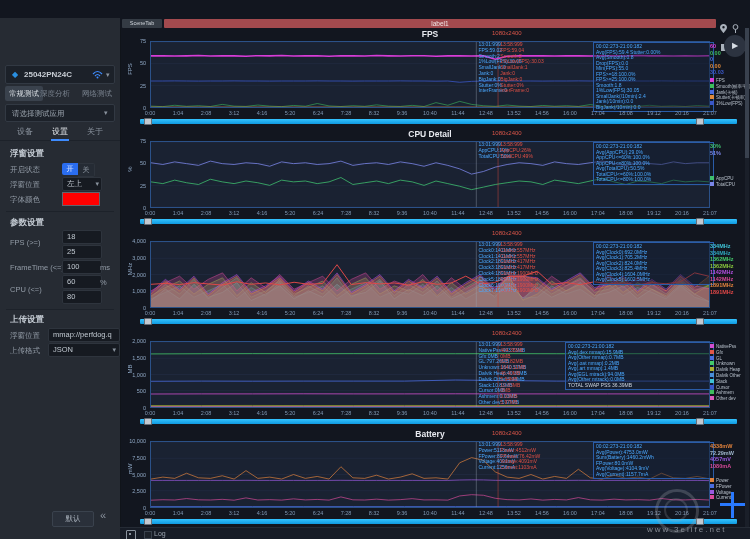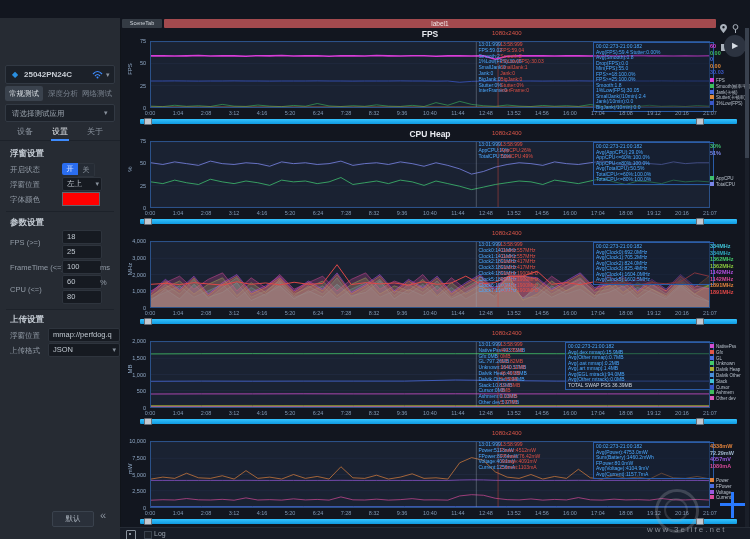--- a/index.html
+++ b/index.html
@@ -98,21 +98,21 @@
       <svg class="abs" style="left:86px;top:4px" width="11" height="9" viewBox="0 0 11 9">
         <path d="M1 4 Q5.5 -1 10 4" stroke="#3d8bff" stroke-width="1.2" fill="none"></path>
         <path d="M3 6 Q5.5 3 8 6" stroke="#3d8bff" stroke-width="1.2" fill="none"></path>
         <circle cx="5.5" cy="7.6" r="1" fill="#3d8bff"></circle>
       </svg>
       <span class="abs caret" style="left:100px;top:5px">▾</span>
     </div>
 
     <div class="abs modetabs">
       <div class="abs modetab on" style="left:0;width:38px">常规测试</div>
-      <div class="abs modetab" style="left:40px;width:36px">深度分析</div>
+      <div class="abs modetab" style="left:32px;width:36px">深度分析</div>
       <div class="abs modetab" style="left:74px;width:36px">网络测试</div>
     </div>
 
     <div class="abs navtabs">
       <div class="abs navtab" style="left:10px"><span>设备</span></div>
       <div class="abs navtab on" style="left:45px"><span>设置</span><u></u></div>
       <div class="abs navtab" style="left:80px"><span>关于</span></div>
     </div>
 
     <div class="abs appdrop">
@@ -268,21 +268,21 @@
         <div class="xtick" style="position:absolute;left:467px;">17:04</div>
         <div class="xtick" style="position:absolute;left:495px;">18:08</div>
         <div class="xtick" style="position:absolute;left:523px;">19:12</div>
         <div class="xtick" style="position:absolute;left:551px;">20:16</div>
         <div class="xtick" style="position:absolute;left:579px;">21:07</div>
         <div class="sbar" style="position:absolute;"></div>
         <div class="shandle" style="position:absolute;left:24px;"></div>
         <div class="shandle" style="position:absolute;left:576px;"></div>
       </div>
       <div class="chart-row abs" style="position:absolute;left:120px;top:128px;width:630px;height:100px;">
-        <div class="ctitle" style="position:absolute;">CPU Heap</div>
+        <div class="ctitle" style="position:absolute;">CPU Detail</div>
         <div class="cres" style="position:absolute;">1080x2400</div>
         <div class="cunit" style="position:absolute;">%</div>
         <div class="ytick" style="position:absolute;left:0;top:10px;">75</div>
         <div class="ytick" style="position:absolute;left:0;top:32.33333333333333px;">50</div>
         <div class="ytick" style="position:absolute;left:0;top:54.666666666666664px;">25</div>
         <div class="ytick" style="position:absolute;left:0;top:77px;">0</div>
         <svg class="plot" style="position:absolute;" viewBox="0 0 560 67" preserveAspectRatio="none">
           <line x1="0" y1="0" x2="560" y2="0" stroke="#24304a" stroke-width="0.5"></line>
           <line x1="0" y1="22.333333333333332" x2="560" y2="22.333333333333332" stroke="#24304a" stroke-width="0.5"></line>
           <line x1="0" y1="44.666666666666664" x2="560" y2="44.666666666666664" stroke="#24304a" stroke-width="0.5"></line>
@@ -534,20 +534,21 @@
         <div class="xtick" style="position:absolute;left:467px;">17:04</div>
         <div class="xtick" style="position:absolute;left:495px;">18:08</div>
         <div class="xtick" style="position:absolute;left:523px;">19:12</div>
         <div class="xtick" style="position:absolute;left:551px;">20:16</div>
         <div class="xtick" style="position:absolute;left:579px;">21:07</div>
         <div class="sbar" style="position:absolute;"></div>
         <div class="shandle" style="position:absolute;left:24px;"></div>
         <div class="shandle" style="position:absolute;left:576px;"></div>
       </div>
       <div class="chart-row abs" style="position:absolute;left:120px;top:428px;width:630px;height:100px;">
+        <div class="ctitle" style="position:absolute;">Battery</div>
         <div class="cres" style="position:absolute;">1080x2400</div>
         <div class="cunit" style="position:absolute;">mW</div>
         <div class="ytick" style="position:absolute;left:0;top:10px;">10,000</div>
         <div class="ytick" style="position:absolute;left:0;top:26.75px;">7,500</div>
         <div class="ytick" style="position:absolute;left:0;top:43.5px;">5,000</div>
         <div class="ytick" style="position:absolute;left:0;top:60.25px;">2,500</div>
         <div class="ytick" style="position:absolute;left:0;top:77px;">0</div>
         <svg class="plot" style="position:absolute;" viewBox="0 0 560 67" preserveAspectRatio="none">
           <line x1="0" y1="0" x2="560" y2="0" stroke="#24304a" stroke-width="0.5"></line>
           <line x1="0" y1="16.75" x2="560" y2="16.75" stroke="#24304a" stroke-width="0.5"></line>

